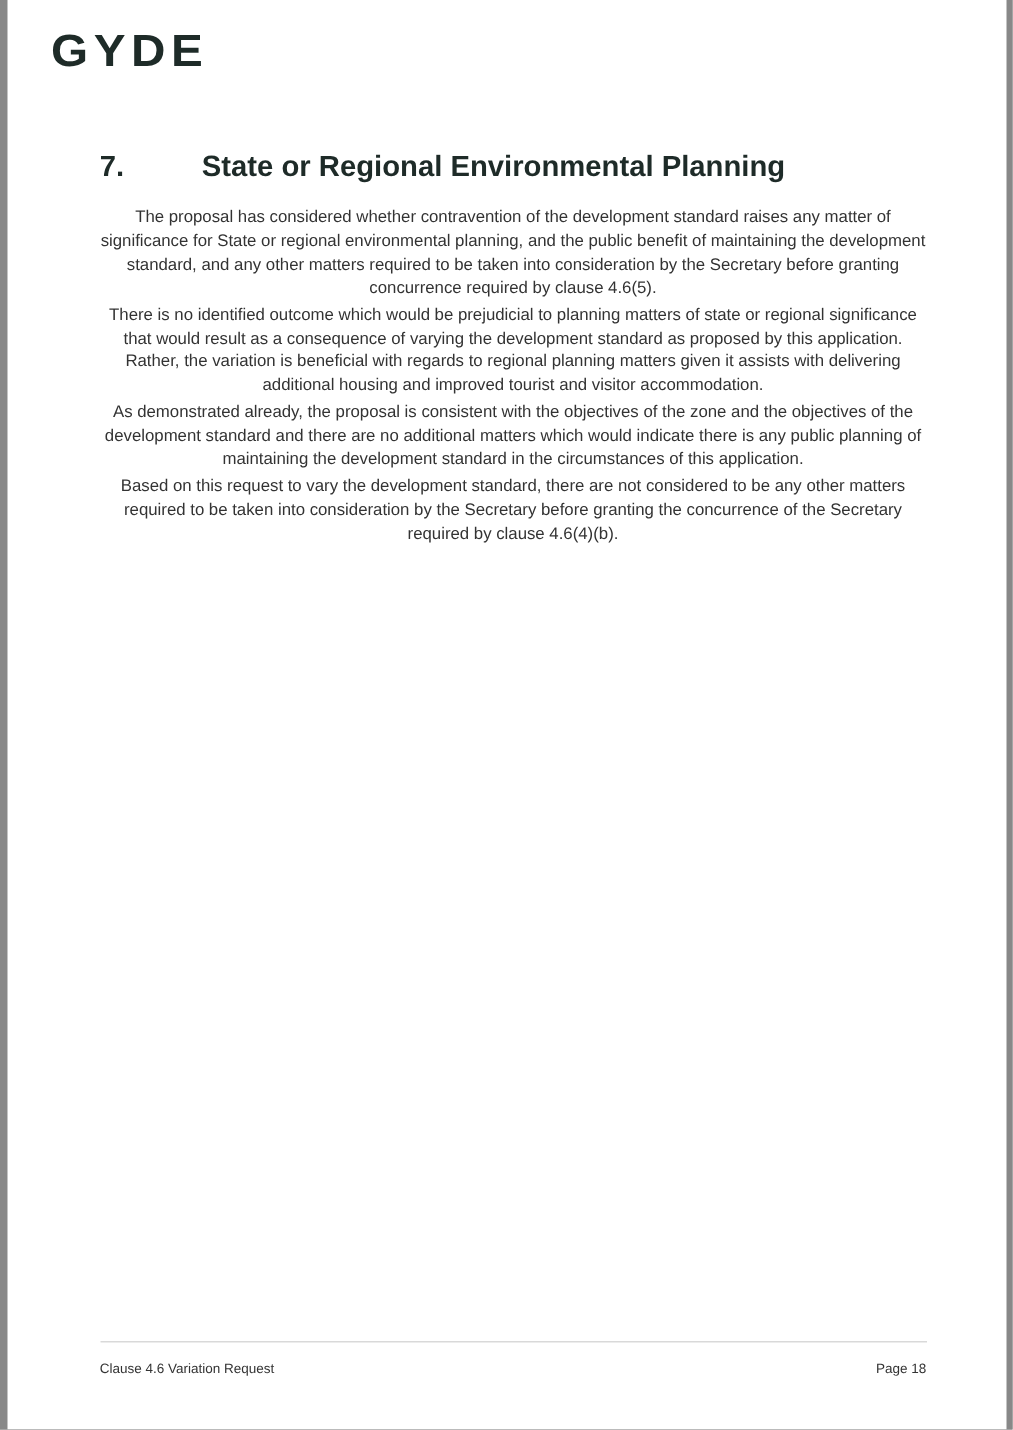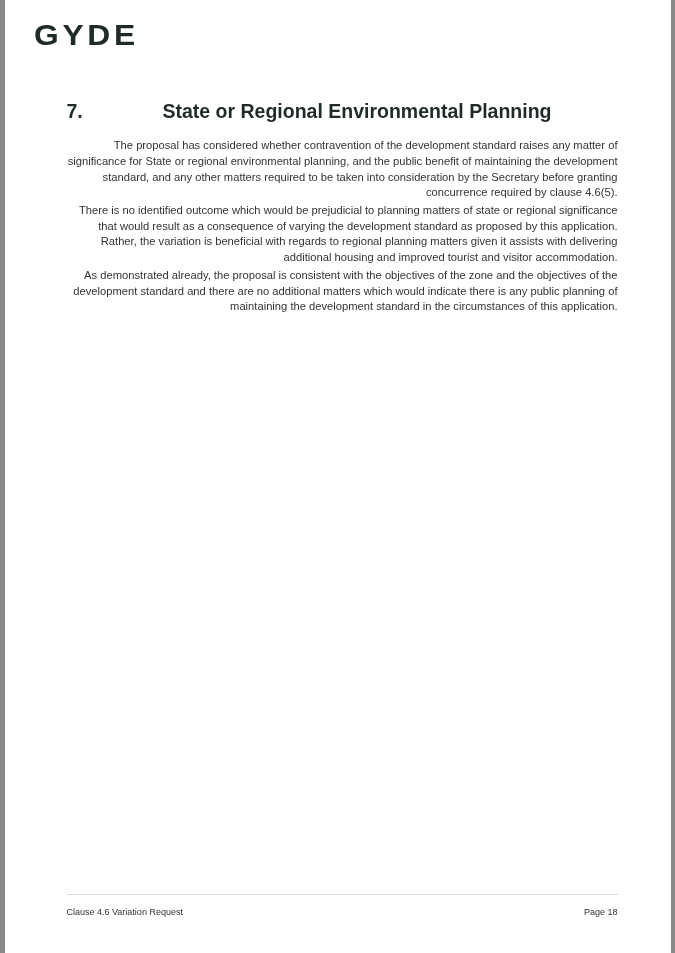--- a/index.html
+++ b/index.html
@@ -42,28 +42,27 @@
     font-weight: bold;
     line-height: 1.2;
     color: var(--brand, #1e2b28);
   }
   .section-number {
     flex: none;
     width: 68px;
   }
   .section-title {
     flex: 1;
-    margin-left: 28px;
   }
   .body-paragraph {
     margin: 0 0 2.5px 0;
     font-size: 11.2px;
     line-height: 15.6px;
     color: var(--body-text, #333333);
-    text-align: right;
+    text-align: center;
   }
   .footer-divider {
     position: absolute;
     left: 62px;
     top: 894px;
     width: 551px;
     height: 0;
     border-top: 1px solid var(--divider, #d9d9d9);
   }
   .footer-row {
@@ -88,20 +87,21 @@
 
   <div class="content">
     <h1 class="section-heading">
       <span class="section-number">7.</span>
       <span class="section-title">State or Regional Environmental Planning</span>
     </h1>
 
     <p class="body-paragraph">The proposal has considered whether contravention of the development standard raises any matter of significance for State or regional environmental planning, and the public benefit of maintaining the development standard, and any other matters required to be taken into consideration by the Secretary before granting concurrence required by clause 4.6(5).</p>
     <p class="body-paragraph">There is no identified outcome which would be prejudicial to planning matters of state or regional significance that would result as a consequence of varying the development standard as proposed by this application. Rather, the variation is beneficial with regards to regional planning matters given it assists with delivering additional housing and improved tourist and visitor accommodation.</p>
     <p class="body-paragraph">As demonstrated already, the proposal is consistent with the objectives of the zone and the objectives of the development standard and there are no additional matters which would indicate there is any public planning of maintaining the development standard in the circumstances of this application.</p>
+    <p class="body-paragraph">Based on this request to vary the development standard, there are not considered to be any other matters required to be taken into consideration by the Secretary before granting the concurrence of the Secretary required by clause 4.6(4)(b).</p>
   </div>
 
   <div class="footer-divider"></div>
 
   <div class="footer-row">
     <span>Clause 4.6 Variation Request</span>
     <span>Page 18</span>
   </div>
 
 </div>

